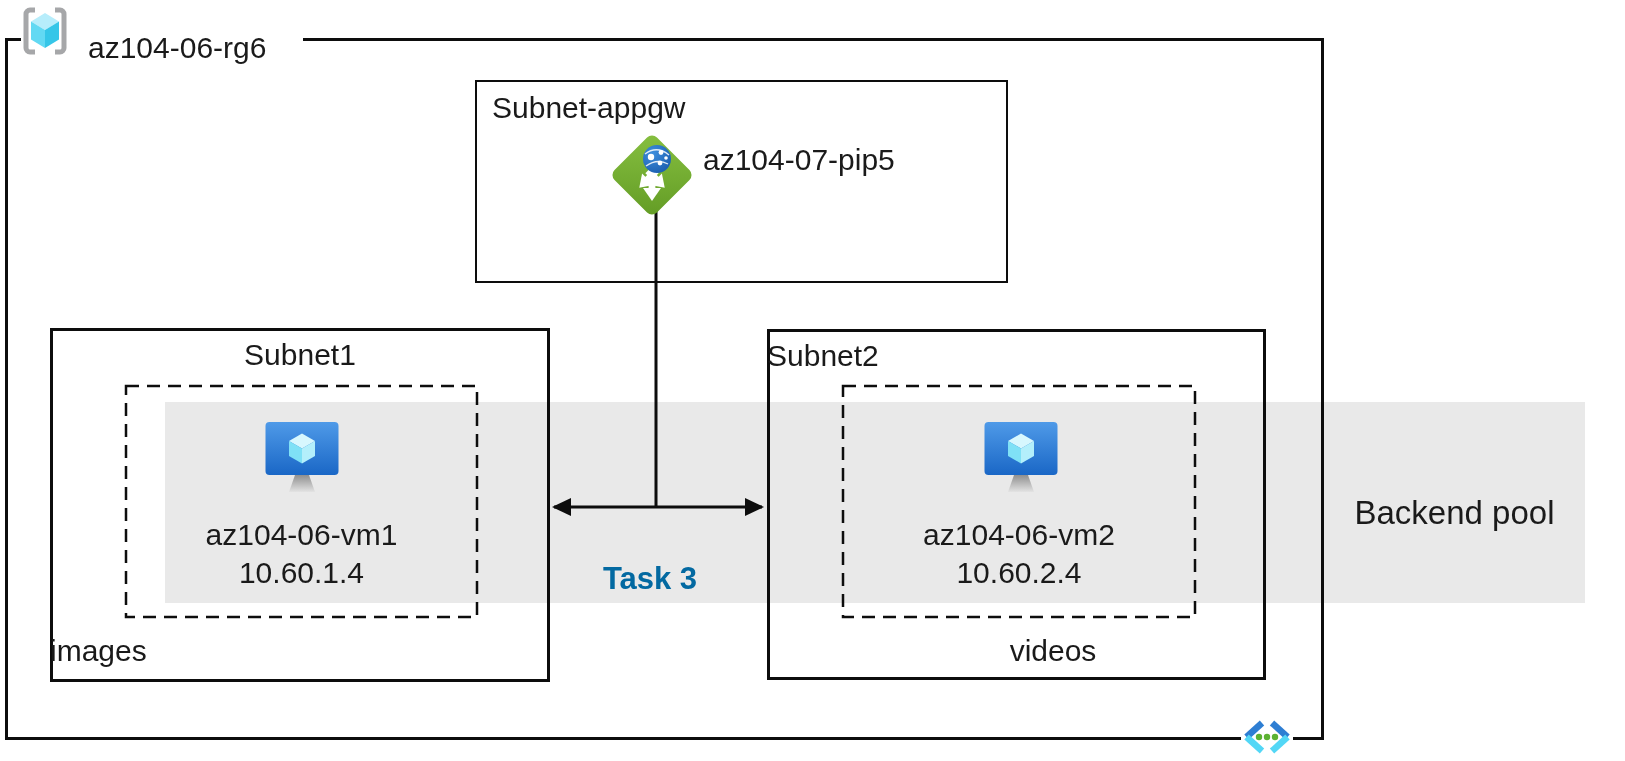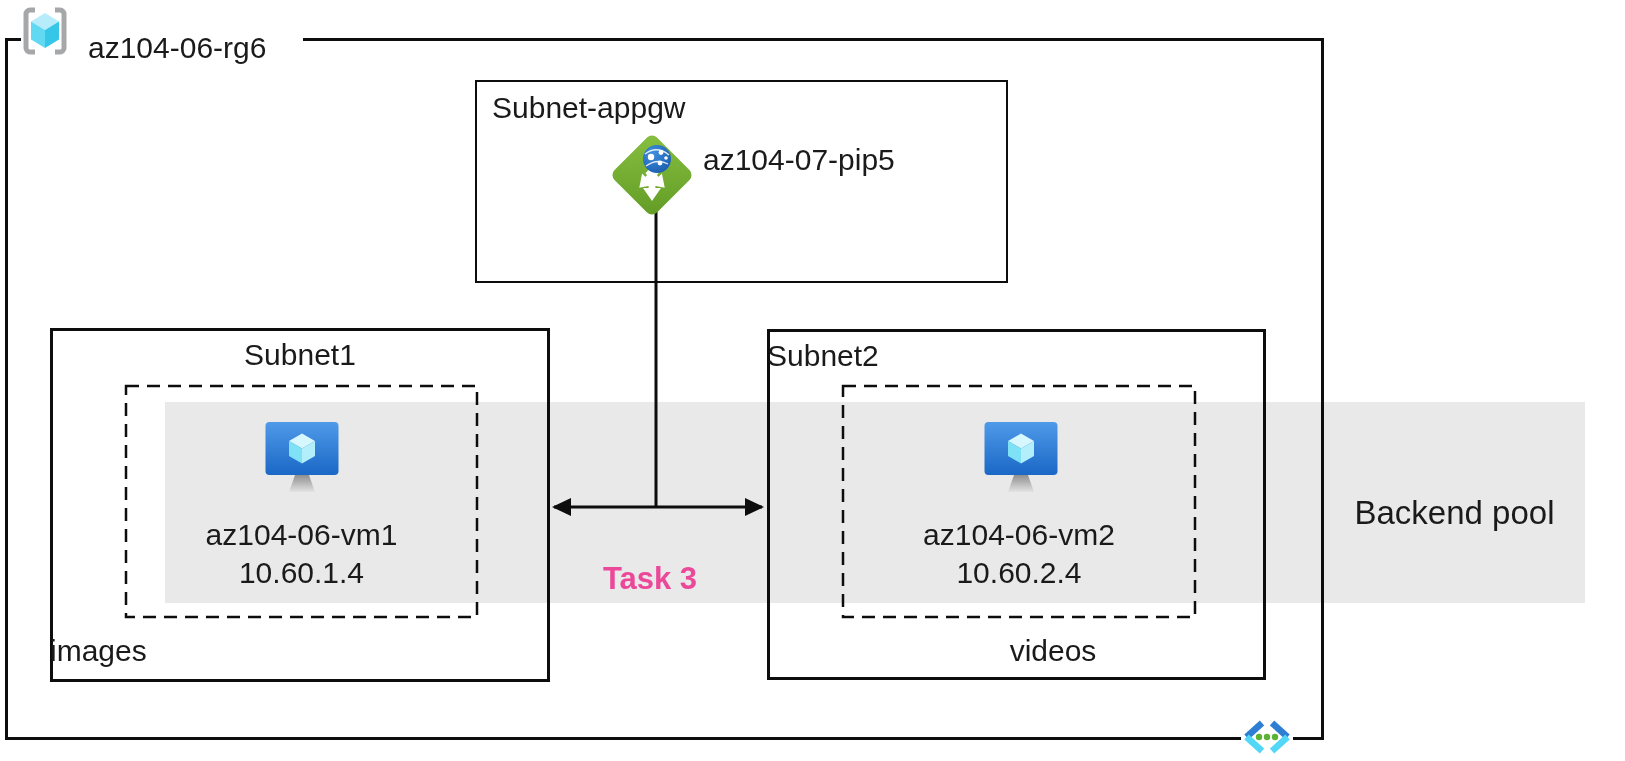--- a/index.html
+++ b/index.html
@@ -25,21 +25,21 @@
   #s1-label{left:50px;top:338px;width:500px;text-align:center;font-size:30px;}
   #s2-label{left:767px;top:339px;width:499px;text-align:left;font-size:30px;}
   #vm1-icon{left:262px;top:418px;width:80px;height:80px;}
   #vm2-icon{left:981px;top:418px;width:80px;height:80px;}
   #vm1-text{left:126px;top:516px;width:351px;text-align:center;font-size:30px;line-height:38px;}
   #vm2-text{left:843px;top:516px;width:352px;text-align:center;font-size:30px;line-height:38px;}
   #s1-caption{left:50px;top:634px;width:480px;text-align:left;font-size:30px;}
   #s2-caption{left:767px;top:634px;width:572px;text-align:center;font-size:30px;}
   
   #task-label{left:560px;top:561px;width:180px;text-align:center;
-              font-size:31px;font-weight:bold;color:#ec4899;}
+              font-size:31px;font-weight:bold;color:#0369a1;}
   #bp-label{left:1324px;top:470px;width:261px;text-align:center;font-size:33px;margin-top:24px;}
   
   #overlay{left:0;top:0;width:1625px;height:761px;pointer-events:none;}
   #vnet-icon{left:1241px;top:719px;width:52px;height:36px;}
   svg{display:block;}
 </style>
 </head>
 <body>
 
 <div class="abs" id="band"></div>

